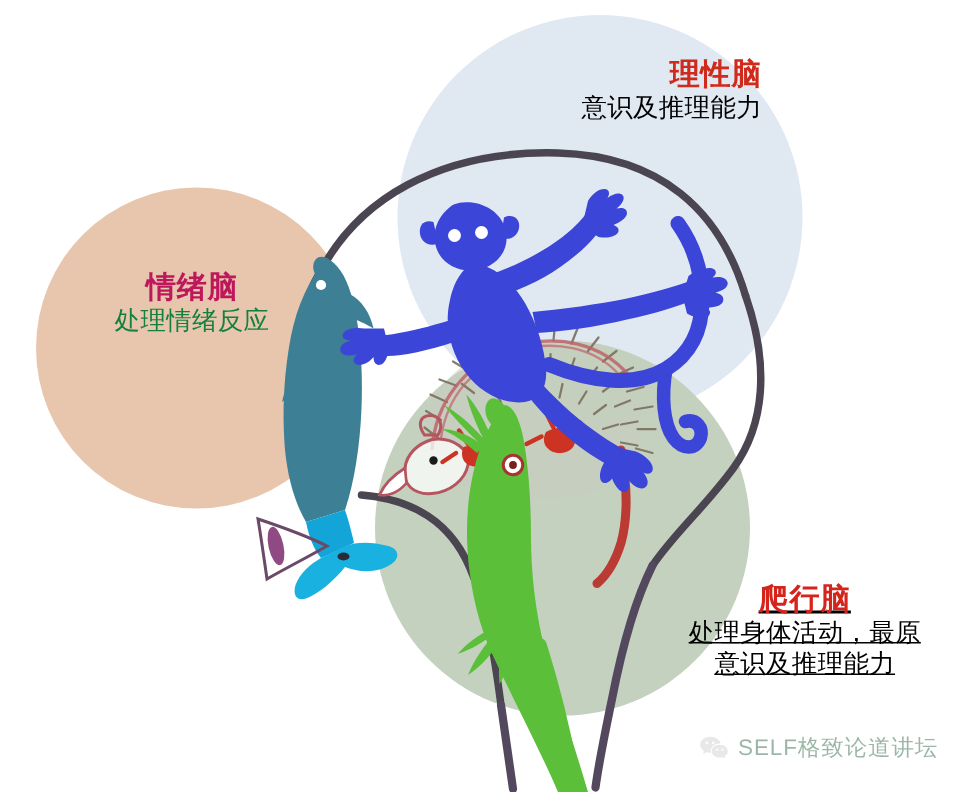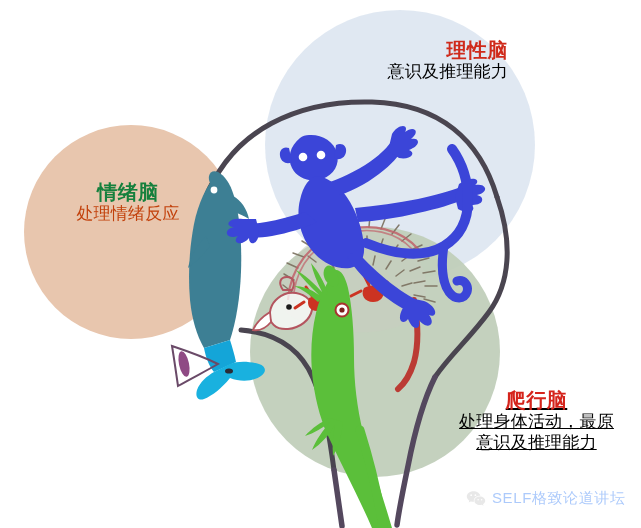--- a/index.html
+++ b/index.html
@@ -63,21 +63,21 @@
     position: absolute;
     left: 466px;
     top: 489px;
     display: flex;
     align-items: center;
     gap: 6px;
     opacity: 0.42;
   }
   #watermark .wm-text {
     font-size: 15px;
-    color: #3b82f6;
+    color: #14532d;
     letter-spacing: 0.6px;
     white-space: nowrap;
   }
 </style>
 </head>
 <body>
 
 <div id="stage">
 
   <svg class="layer" viewBox="0 0 641 528">
@@ -299,22 +299,22 @@
   </svg>
 
   <div class="label-block" id="label-rational">
     <div class="label-title" style="color:#cf2a1b;">理性脑</div>
     <div class="label-sub" style="color:#000000;">
       <span class="label-sub-line">意识及推理能力</span>
     </div>
   </div>
 
   <div class="label-block" id="label-emotional">
-    <div class="label-title" style="color:#15803d;">情绪脑</div>
-    <div class="label-sub" style="color:#c2410c;text-align:center;">
+    <div class="label-title" style="color:#be185d;">情绪脑</div>
+    <div class="label-sub" style="color:#15803d;text-align:center;">
       <span class="label-sub-line">处理情绪反应</span>
     </div>
   </div>
 
   <div class="label-block" id="label-reptilian">
     <div class="label-title" style="color:#d5241c;">爬行脑</div>
     <div class="label-sub" style="color:#000000;">
       <span class="label-sub-line">处理身体活动，最原</span>
       <span class="label-sub-line">意识及推理能力</span>
     </div>

